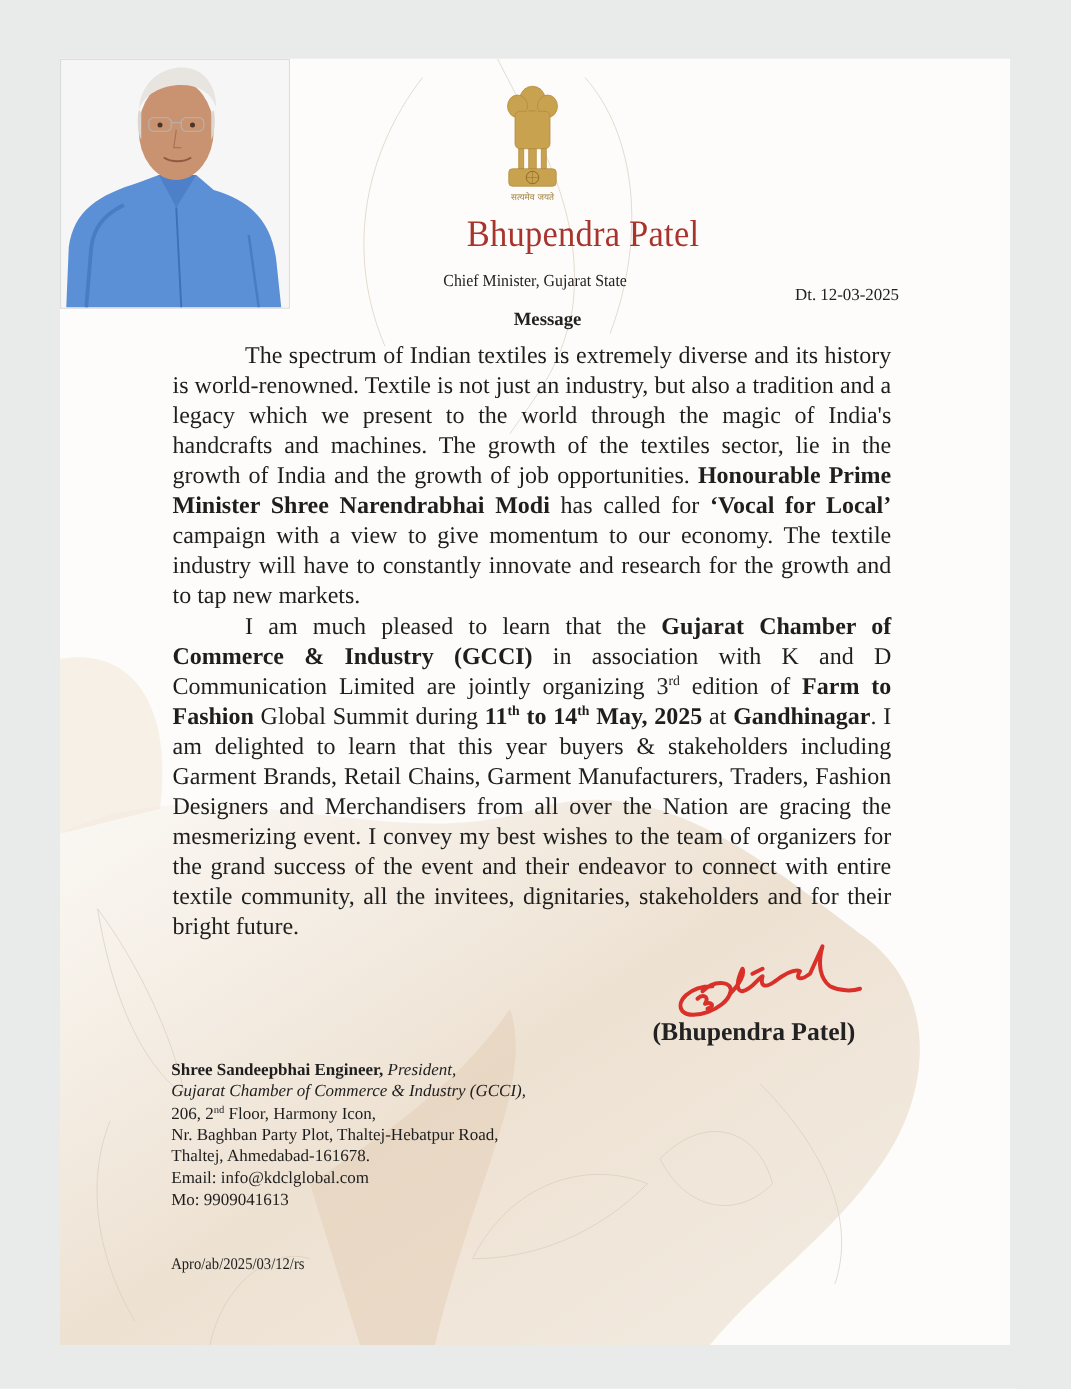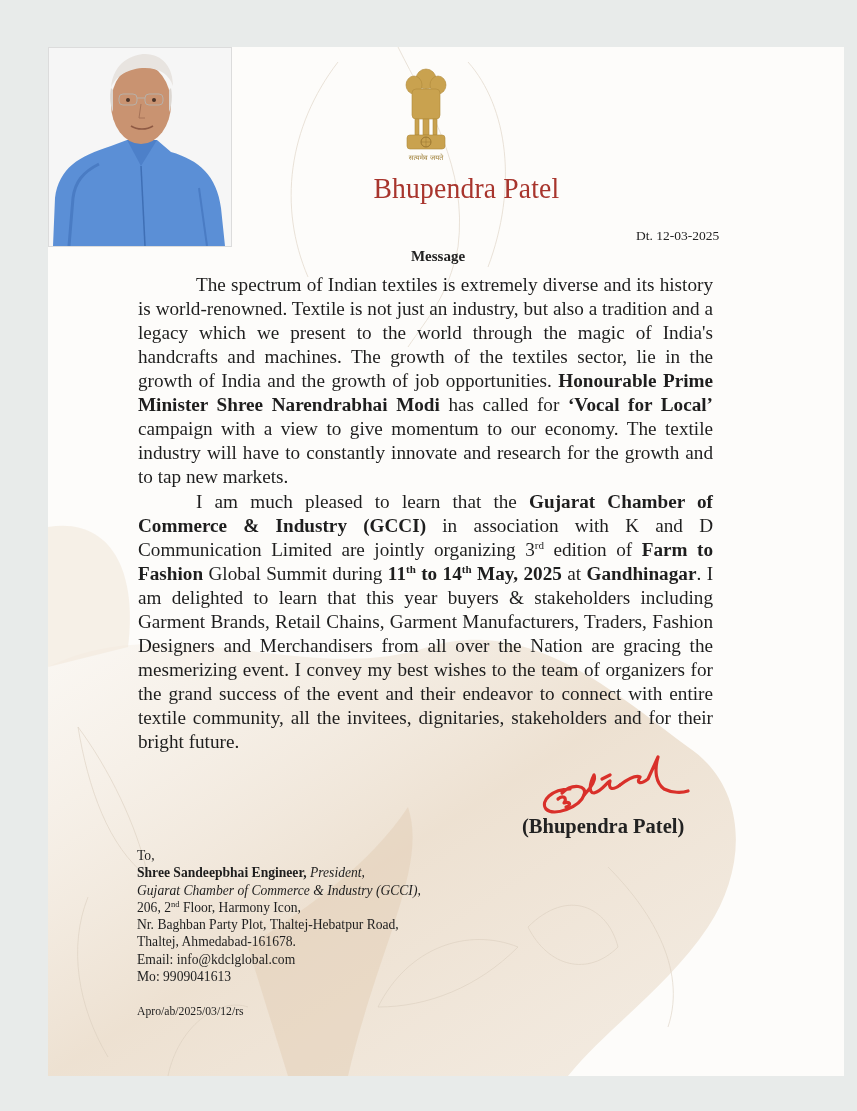--- a/index.html
+++ b/index.html
@@ -10,21 +10,20 @@
     overflow: hidden;
     font-family: "Liberation Serif", serif;
     color: #1e1e1e;
   }
   .paper {
     position: absolute;
     left: 48px; top: 47px;
     width: 760px; height: 1029px;
     background: #fdfcfa;
     overflow: hidden;
-    padding-left: 36px;
   }
   .bg-art { position: absolute; left: 0; top: 0; width: 760px; height: 1029px; }
   .photo {
     position: absolute; left: 0; top: 0;
     width: 184px; height: 200px;
     background: #f7f7f7;
     border: 1px solid #dcdcdc;
     box-sizing: border-box;
     overflow: hidden;
   }
@@ -145,20 +144,21 @@
     </g>
     <circle cx="32" cy="77" r="5" fill="none" stroke="#8f6c28" stroke-width="0.8"></circle>
     <g stroke="#8f6c28" stroke-width="0.4">
       <line x1="32" y1="72" x2="32" y2="82"></line>
         <line x1="27" y1="77" x2="37" y2="77"></line>
     </g>
     <text x="32" y="95" text-anchor="middle" font-size="7" fill="#a0803a" font-family="DejaVu Sans, sans-serif">सत्यमेव जयते</text>
   </svg>
 
   <div class="name"><span>Bhupendra Patel</span></div>
+  <div class="subtitle"><span>Chief Minister, Gujarat State</span></div>
   <div class="date">Dt. 12-03-2025</div>
 
   <div class="heading">Message</div>
 
   <div class="body">
     <p><span>The spectrum of Indian textiles is extremely diverse and its history is world-renowned. Textile is not just an industry, but also a tradition and a legacy which we present to the world through the magic of India's handcrafts and machines. The growth of the textiles sector, lie in the growth of India and the growth of job opportunities. </span><b>Honourable Prime Minister Shree Narendrabhai Modi</b><span> has called for </span><b>‘Vocal for Local’</b><span> campaign with a view to give momentum to our economy. The textile industry will have to constantly innovate and research for the growth and to tap new markets.</span></p>
     <p><span>I am much pleased to learn that the </span><b>Gujarat Chamber of Commerce &amp; Industry (GCCI)</b><span> in association with K and D Communication Limited are jointly organizing 3</span><sup>rd</sup><span> edition of </span><b>Farm to Fashion</b><span> Global Summit during </span><b><span>11</span><sup>th</sup><span> to 14</span><sup>th</sup><span> May, 2025</span></b><span> at </span><b>Gandhinagar</b><span>. I am delighted to learn that this year buyers &amp; stakeholders including Garment Brands, Retail Chains, Garment Manufacturers, Traders, Fashion Designers and Merchandisers from all over the Nation are gracing the mesmerizing event. I convey my best wishes to the team of organizers for the grand success of the event and their endeavor to connect with entire textile community, all the invitees, dignitaries, stakeholders and for their bright future.</span></p>
   </div>
 
   <svg class="signature" viewBox="0 0 160 70">
@@ -166,21 +166,20 @@
       <path d="M38 40 C 20 40, 8 52, 14 60 C 22 68, 48 58, 52 46 C 56 36, 40 34, 30 44"></path>
       <path d="M26 50 C 30 46, 36 48, 32 54 C 38 52, 40 56, 34 58"></path>
       <path d="M52 46 C 60 38, 64 30, 62 26 C 58 34, 56 44, 62 44 C 70 42, 74 34, 78 32 C 76 40, 80 42, 88 36"></path>
       <path d="M70 30 L 78 26"></path>
       <path d="M88 36 C 96 30, 104 26, 108 28 C 104 34, 108 36, 116 30 L 126 8 C 122 22, 124 34, 132 40 C 140 44, 150 44, 156 42"></path>
     </g>
   </svg>
   <div class="sig-name">(Bhupendra Patel)</div>
 
   <div class="address">
-    <span class="line">To,</span>
     <span class="line"><b>Shree Sandeepbhai Engineer,</b> <i>President,</i></span>
     <span class="line"><i>Gujarat Chamber of Commerce &amp; Industry (GCCI),</i></span>
     <span class="line"><span>206, 2</span><sup>nd</sup><span> Floor, Harmony Icon,</span></span>
     <span class="line">Nr. Baghban Party Plot, Thaltej-Hebatpur Road,</span>
     <span class="line">Thaltej, Ahmedabad-161678.</span>
     <span class="line">Email: info@kdclglobal.com</span>
     <span class="line">Mo: 9909041613</span>
   </div>
 
   <div class="ref"><span>Apro/ab/2025/03/12/rs</span></div>

